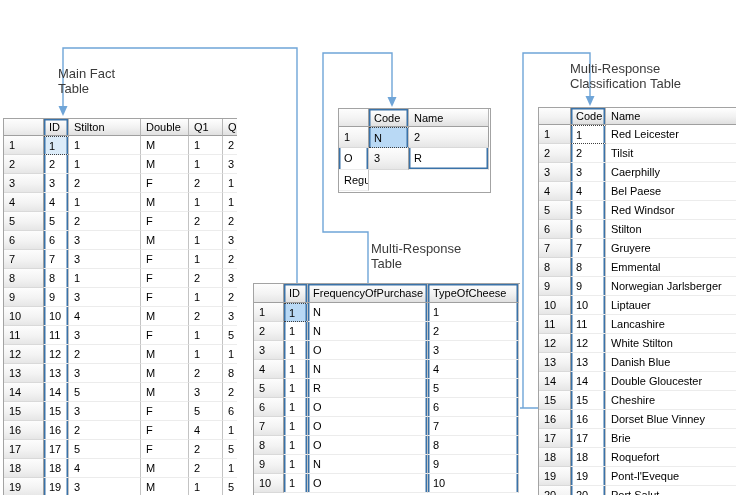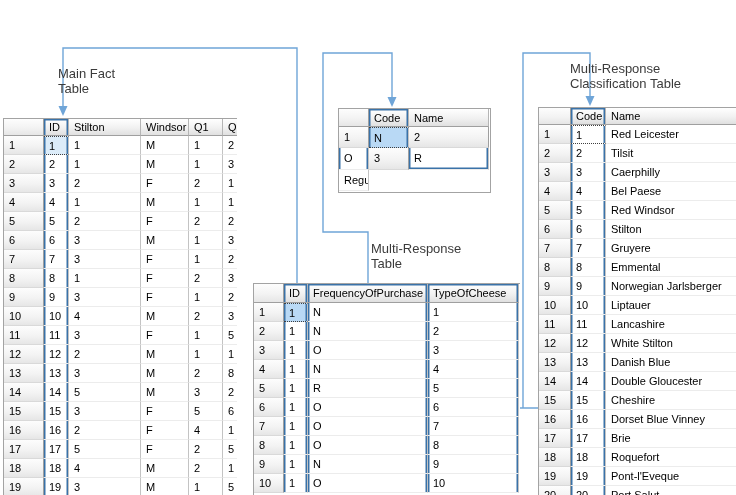--- a/index.html
+++ b/index.html
@@ -85,21 +85,21 @@
   <div class="title" id="title-class">
     <div>Multi-Response</div>
     <div>Classification Table</div>
   </div>
 
   <div class="tblwrap" id="wrap-main">
     <div class="tbl" id="tbl-main">
         <div class="corner"></div>
         <div class="hdr selcol-top">ID</div>
         <div class="hdr">Stilton</div>
-        <div class="hdr">Windsor</div>
+        <div class="hdr">Double</div>
         <div class="hdr">Q1</div>
         <div class="hdr">Q2</div>
         <div class="rownum">1</div>
         <div class="cell selcol selcell" style="background: rgb(220, 236, 249);">1</div>
         <div class="cell">1</div>
         <div class="cell">M</div>
         <div class="cell">1</div>
         <div class="cell">2</div>
         <div class="rownum">2</div>
         <div class="cell selcol">2</div>

